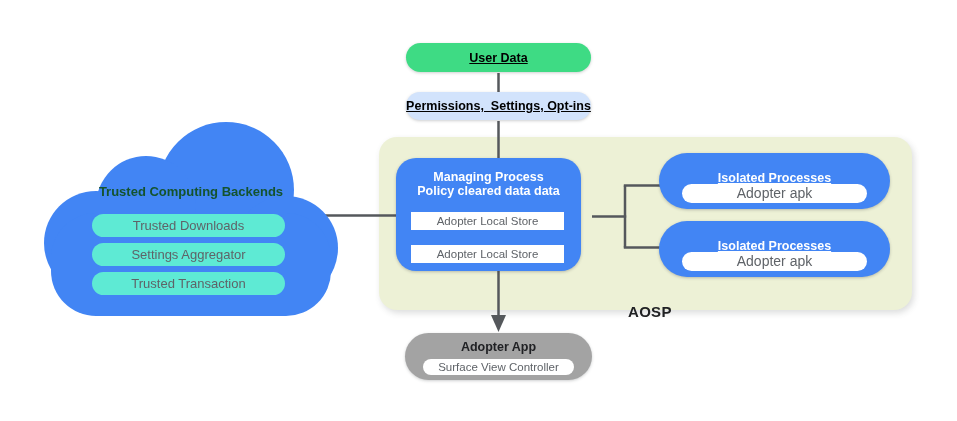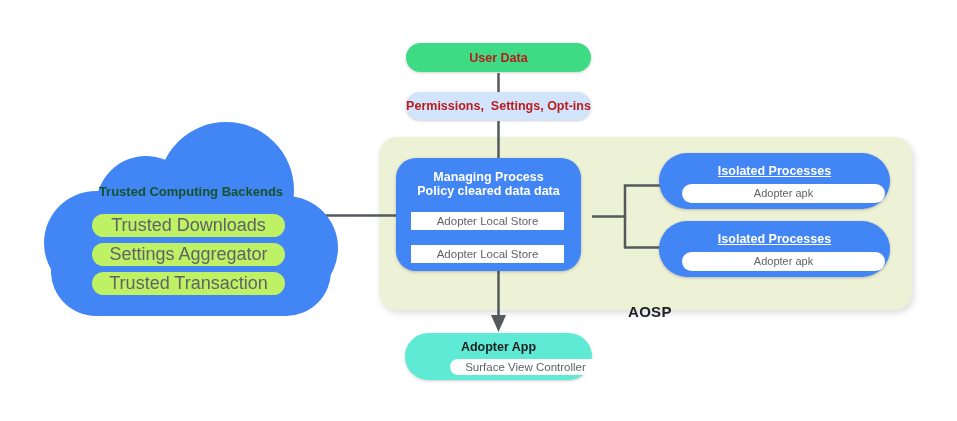--- a/index.html
+++ b/index.html
@@ -13,47 +13,47 @@
   svg.lines polygon{fill:#55585c;}
 
   
   .aosp-box{left:379px;top:137px;width:533px;height:173px;background:#edf1d6;border-radius:18px;z-index:1;box-shadow:2px 3px 6px rgba(60,64,67,.18);}
   .aosp-label{left:628px;top:283px;font-size:15px;font-weight:700;color:#202124;z-index:3;letter-spacing:.3px;margin-top:20px;}
 
   
   .cloud{left:41px;top:118px;width:300px;height:205px;z-index:3;}
   .cloud svg{position:absolute;left:0;top:0;}
   .cloud-title{left:27px;top:66px;width:246px;text-align:center;font-size:13px;font-weight:700;color:#14532d;z-index:4;}
-  .cloud-pill{left:51px;width:193px;height:22.5px;background:#bef264;border-radius:12px;z-index:4;
-              display:flex;align-items:center;justify-content:center;font-size:18px;color:#5f6368;}
+  .cloud-pill{left:51px;width:193px;height:22.5px;background:#5eead4;border-radius:12px;z-index:4;
+              display:flex;align-items:center;justify-content:center;font-size:13px;color:#5f6368;}
 
   
   .flow-pill{left:406px;width:185px;height:29px;border-radius:15px;z-index:3;display:flex;align-items:center;justify-content:center;
-             font-size:12.5px;font-weight:700;color:#b91c1c;white-space:pre;box-shadow:0 1px 3px rgba(60,64,67,.25);}
+             font-size:12.5px;font-weight:700;color:#000000;white-space:pre;box-shadow:0 1px 3px rgba(60,64,67,.25);text-decoration:underline;}
   .user-data{top:43px;background:#3edb84;}
   .permissions{top:92px;height:28px;background:#d2e3fc;}
 
   
   .managing{left:396px;top:158px;width:185px;height:113px;background:#4285f4;border-radius:20px;z-index:3;box-shadow:0 1px 3px rgba(60,64,67,.3);}
   .managing .box-title{padding-top:12px;text-align:center;font-size:12.5px;line-height:14px;font-weight:700;color:#ffffff;}
   .white-pill{position:absolute;background:#ffffff;display:flex;align-items:center;justify-content:center;color:#5f6368;}
   .managing .white-pill{left:15px;width:153px;height:17.5px;border-radius:0;font-size:11.5px;}
   .managing .p1{top:54px;}
   .managing .p2{top:87px;}
 
   
   .isolated{left:659px;width:231px;height:56px;background:#4285f4;border-radius:28px;z-index:3;box-shadow:0 1px 3px rgba(60,64,67,.3);}
   .iso1{top:153px;} .iso2{top:221px;}
-  .isolated .box-title{padding-top:11px;text-align:center;font-size:12.5px;font-weight:700;color:#ffffff;text-decoration:underline;}
-  .isolated .white-pill{left:23px;top:31px;width:203px;height:18.5px;border-radius:10px;font-size:11px;}
+  .isolated .box-title{padding-top:18px;text-align:center;font-size:12.5px;font-weight:700;color:#ffffff;text-decoration:underline;}
+  .isolated .white-pill{left:23px;top:31px;width:185px;height:18.5px;border-radius:10px;font-size:14px;}
 
   
-  .adopter{left:405px;top:333px;width:187px;height:47px;background:#5eead4;border-radius:24px;z-index:3;box-shadow:0 1px 3px rgba(60,64,67,.25);}
+  .adopter{left:405px;top:333px;width:187px;height:47px;background:#a3a3a3;border-radius:24px;z-index:3;box-shadow:0 1px 3px rgba(60,64,67,.25);}
   .adopter .box-title{padding-top:7px;text-align:center;font-size:12.5px;font-weight:700;color:#202124;}
-  .adopter .white-pill{left:18px;top:25.5px;width:151px;height:16.5px;border-radius:9px;font-size:11.5px;margin-left:27px;}
+  .adopter .white-pill{left:18px;top:25.5px;width:151px;height:16.5px;border-radius:9px;font-size:11.5px;}
 </style>
 </head>
 <body>
 
 <div id="canvas">
 
   <div class="abs aosp-box"></div>
   <div class="abs aosp-label">AOSP</div>
 
   <svg class="lines" width="957" height="421">

